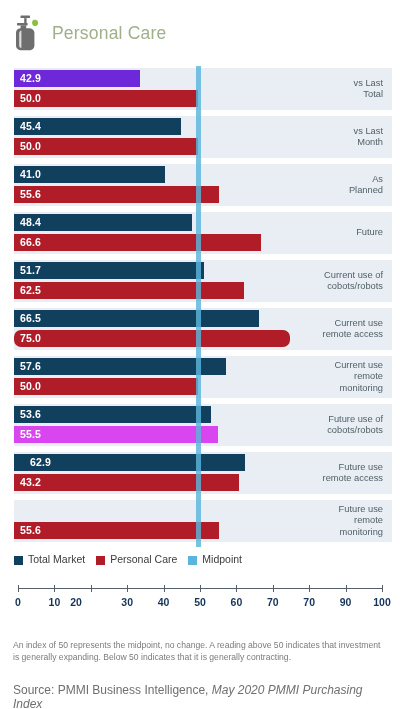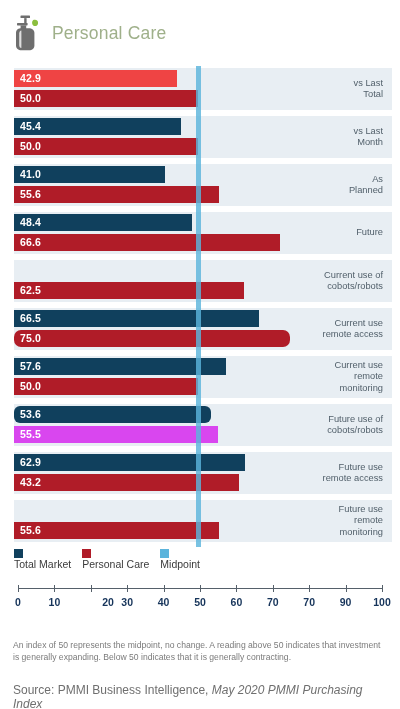--- a/index.html
+++ b/index.html
@@ -123,23 +123,22 @@
     position: absolute;
     left: 14px;
     top: 551px;
     height: 16px;
     display: flex;
     align-items: center;
     gap: 5px;
   }
   .legend-item {
     display: flex;
-    align-items: flex-start;
+    align-items: flex-end;
     margin-right: 6px;
-    flex-direction: column;
   }
   .legend-swatch {
     width: 9px;
     height: 9px;
     display: inline-block;
     margin-right: 5px;
   }
   .legend-label {
     font-size: 10.5px;
     color: #3b3b3b;
@@ -218,21 +217,21 @@
 
     <path d="M22.2 5.0 C25.4 4.2 27.4 5.6 27.0 8.4 C26.6 11.0 24.0 11.8 22.2 10.4 C20.7 9.2 20.6 6.6 22.2 5.0 Z" fill="#8cbf3f"></path>
   </svg>
   <div id="category-title">Personal Care</div>
 </div>
 
 <div id="plot">
   <div id="rows-container">
       <div class="row" style="top: 2px;">
         <div class="row-band" style="background: rgb(232, 238, 243);"></div>
-        <div class="bar total" style="width: 163px; background: #ef4444;">
+        <div class="bar total" style="width: 126px; background: #6d28d9;">
           <span class="bar-value">42.9</span>
         </div>
         <div class="bar cat" style="width: 184px; background: rgb(176, 28, 40);">
           <span class="bar-value">50.0</span>
         </div>
         <div class="row-label" style="color: rgb(82, 96, 107);">
           <div>vs Last</div>
           <div>Total</div>
         </div>
       </div>
@@ -260,29 +259,32 @@
         <div class="row-label" style="color: rgb(82, 96, 107);">
           <div>As</div>
           <div>Planned</div>
         </div>
       </div>
       <div class="row" style="top: 146px;">
         <div class="row-band" style="background: rgb(232, 238, 243);"></div>
         <div class="bar total" style="width: 178.112px; background: rgb(16, 64, 93);">
           <span class="bar-value">48.4</span>
         </div>
-        <div class="bar cat" style="width: 266px; background: rgb(176, 28, 40);">
+        <div class="bar cat" style="width: 247px; background: rgb(176, 28, 40);">
           <span class="bar-value">66.6</span>
         </div>
         <div class="row-label" style="color: rgb(82, 96, 107);">
           <div>Future</div>
         </div>
       </div>
       <div class="row" style="top: 194px;">
         <div class="row-band" style="background: rgb(232, 238, 243);"></div>
+        <div class="bar total" style="width: 190.256px; background: rgb(16, 64, 93);">
+          <span class="bar-value">51.7</span>
+        </div>
         <div class="bar cat" style="width: 230px; background: rgb(176, 28, 40);">
           <span class="bar-value">62.5</span>
         </div>
         <div class="row-label" style="color: rgb(82, 96, 107);">
           <div>Current use of</div>
           <div>cobots/robots</div>
         </div>
       </div>
       <div class="row" style="top: 242px;">
         <div class="row-band" style="background: rgb(232, 238, 243);"></div>
@@ -306,34 +308,34 @@
           <span class="bar-value">50.0</span>
         </div>
         <div class="row-label" style="color: rgb(82, 96, 107);">
           <div>Current use</div>
           <div>remote</div>
           <div>monitoring</div>
         </div>
       </div>
       <div class="row" style="top: 338px;">
         <div class="row-band" style="background: rgb(232, 238, 243);"></div>
-        <div class="bar total" style="width: 197.248px; background: rgb(16, 64, 93); border-radius: 6px;">
+        <div class="bar total" style="width: 197.248px; background: rgb(16, 64, 93);">
           <span class="bar-value">53.6</span>
         </div>
         <div class="bar cat" style="width: 204.24px; background: #d946ef;">
           <span class="bar-value">55.5</span>
         </div>
         <div class="row-label" style="color: rgb(82, 96, 107); align-items: flex-end;">
           <div>Future use of</div>
           <div>cobots/robots</div>
         </div>
       </div>
       <div class="row" style="top: 386px;">
         <div class="row-band" style="background: rgb(232, 238, 243);"></div>
-        <div class="bar total" style="width: 231.472px; background: rgb(16, 64, 93);">
+        <div class="bar total" style="width: 231.472px; background: rgb(16, 64, 93); padding-left: 10px;">
           <span class="bar-value">62.9</span>
         </div>
         <div class="bar cat" style="width: 224.848px; background: rgb(176, 28, 40);">
           <span class="bar-value">43.2</span>
         </div>
         <div class="row-label" style="color: rgb(82, 96, 107);">
           <div>Future use</div>
           <div>remote access</div>
         </div>
       </div>
@@ -367,21 +369,21 @@
     </div>
   </div>
 
 <div id="axis">
   <div id="axis-line"></div>
 <div class="tick" style="left: 18px;"></div>
     <div class="tick-label" style="left: 18px; color: rgb(22, 52, 90);">0</div>
     <div class="tick" style="left: 54.4px;"></div>
     <div class="tick-label" style="left: 54.4px; color: rgb(22, 52, 90);">10</div>
     <div class="tick" style="left: 90.8px;"></div>
-    <div class="tick-label" style="left: 108px; color: rgb(22, 52, 90);">20</div>
+    <div class="tick-label" style="left: 76px; color: rgb(22, 52, 90);">20</div>
     <div class="tick" style="left: 127.2px;"></div>
     <div class="tick-label" style="left: 127.2px; color: rgb(22, 52, 90);">30</div>
     <div class="tick" style="left: 163.6px;"></div>
     <div class="tick-label" style="left: 163.6px; color: rgb(22, 52, 90);">40</div>
     <div class="tick" style="left: 200px;"></div>
     <div class="tick-label" style="left: 200px; color: rgb(22, 52, 90);">50</div>
     <div class="tick" style="left: 236.4px;"></div>
     <div class="tick-label" style="left: 236.4px; color: rgb(22, 52, 90);">60</div>
     <div class="tick" style="left: 272.8px;"></div>
     <div class="tick-label" style="left: 272.8px; color: rgb(22, 52, 90);">70</div>

